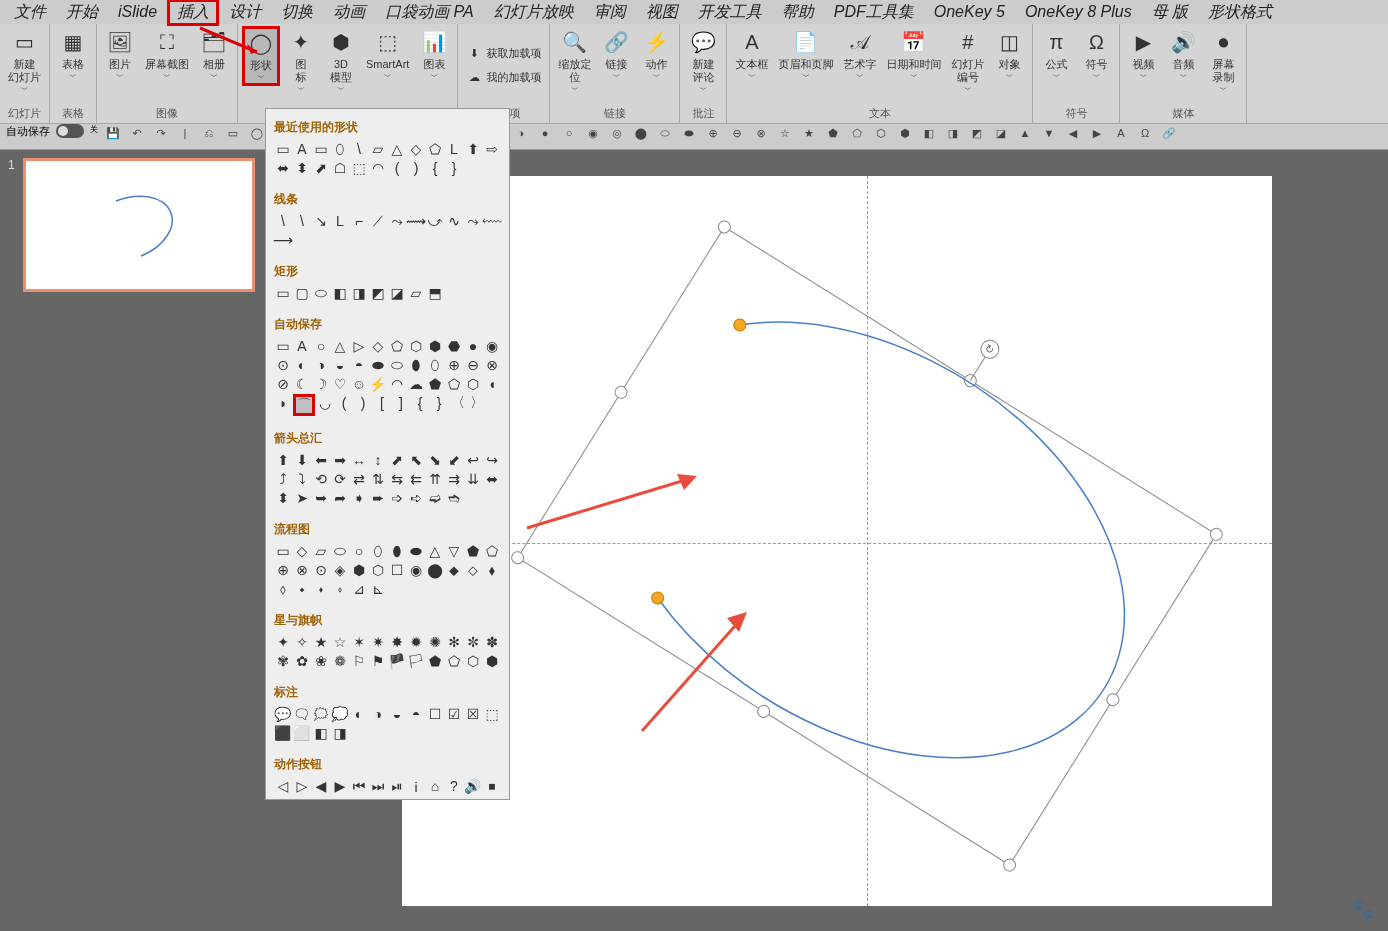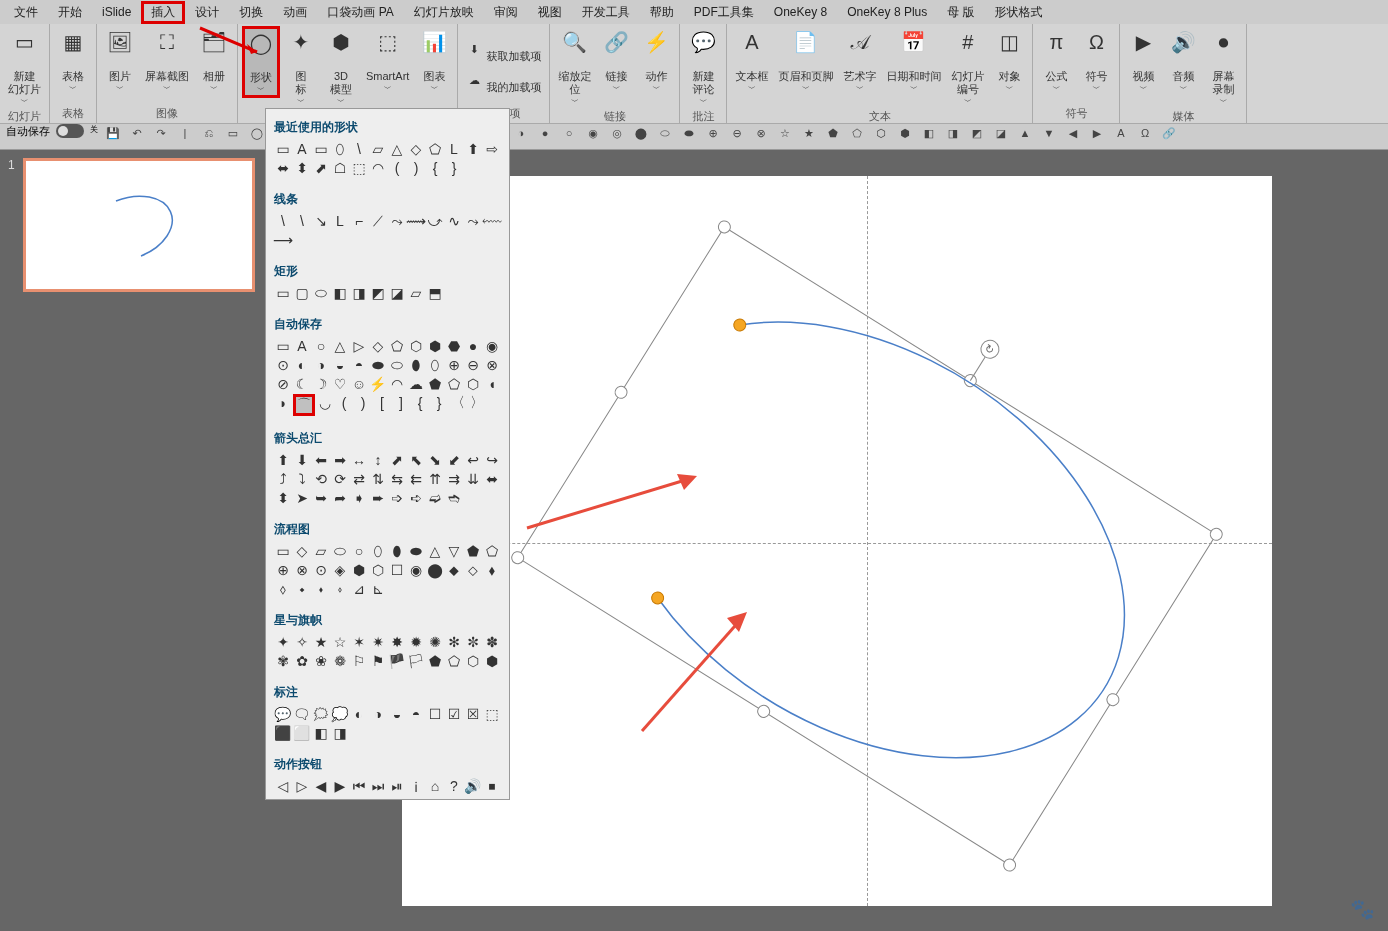--- a/index.html
+++ b/index.html
@@ -1,45 +1,45 @@
 <!DOCTYPE html>
 <html><head>
 <meta charset="utf-8">
 <style>
 * { margin: 0; padding: 0; box-sizing: border-box; font-family: "Microsoft YaHei", sans-serif; }
 body { background: #666; width: 1388px; height: 931px; overflow: hidden; position: relative; }
 
-.menubar { background: #ccc; height: 24px; display: flex; align-items: center; padding: 0 4px; font-size: 12px; }
+.menubar { background: #ccc; height: 24px; display: flex; align-items: center; padding: 0 4px; font-size: 16px; font-style: italic; }
 .menubar .menu-item { padding: 3px 10px; cursor: pointer; color: #222; }
 .menubar .menu-item.highlighted { border: 3px solid #d00; padding: 0 7px; text-align: center; }
 
 .ribbon { background: #d4d4d4; height: 100px; display: flex; border-bottom: 1px solid #aaa; }
 .ribbon-group { border-right: 1px solid #aaa; display: flex; flex-direction: column; align-items: center; justify-content: space-between; padding: 2px 4px 0 4px; }
 .ribbon-group .items { display: flex; align-items: flex-start; gap: 2px; flex: 1; }
 .ribbon-btn { display: flex; flex-direction: column; align-items: center; justify-content: flex-start; padding: 2px 4px; font-size: 11px; color: #333; cursor: pointer; min-width: 38px; }
 .ribbon-btn.highlighted { border: 3px solid #d00; background: #b8b8b8; padding: 0 2px; }
 .ribbon-btn .ico { width: 28px; height: 28px; display: flex; align-items: center; justify-content: center; margin-bottom: 2px; }
-.ribbon-btn .lbl { text-align: center; line-height: 1.2; white-space: pre; margin-top: 12px; }
+.ribbon-btn .lbl { text-align: center; line-height: 1.2; white-space: pre; }
 .ribbon-group .group-label { font-size: 11px; color: #555; padding-bottom: 2px; }
 .ribbon-btn .drop { font-size: 8px; color: #333; }
 
 .qat { background: #ccc; height: 26px; display: flex; align-items: flex-start; padding: 0 6px; font-size: 11px; gap: 6px; border-bottom: 1px solid #999; }
 .qat .qat-item { width: 18px; height: 18px; display: flex; align-items: center; justify-content: center; cursor: pointer; color: #444; }
 .toggle { width: 28px; height: 14px; border-radius: 7px; background: #555; position: relative; }
 .toggle::after { content: ""; width: 10px; height: 10px; border-radius: 50%; background: #ddd; position: absolute; top: 2px; left: 2px; }
 
 .workspace { display: flex; height: calc(931px - 24px - 100px - 26px); }
 .slide-panel { width: 265px; background: #666; padding: 8px; }
 .slide-num { color: #ddd; font-size: 12px; float: left; margin-right: 4px; }
 .slide-thumb { background: #fff; width: 232px; height: 134px; border: 3px solid #e89070; position: relative; margin-left: 15px; }
 
 .shapes-panel { position: absolute; left: 265px; top: 108px; width: 245px; background: #eee; border: 1px solid #999; z-index: 100; font-size: 12px; }
 .shapes-panel-inner { max-height: 780px; overflow-y: auto; }
 .shapes-section { padding: 4px 8px; }
-.shapes-section .sec-title { font-weight: bold; color: #0c4a6e; margin: 6px 0 4px 0; font-size: 12px; }
+.shapes-section .sec-title { font-weight: bold; color: #a16207; margin: 6px 0 4px 0; font-size: 12px; }
 .shapes-row { display: flex; flex-wrap: wrap; gap: 1px; }
 .shape-icon { width: 18px; height: 18px; display: flex; align-items: center; justify-content: center; cursor: pointer; color: #333; font-size: 14px; }
 .shape-icon.highlighted { border: 3px solid #d00; width: 22px; height: 22px; background: #c0c0c0; }
 
 .canvas-area { flex: 1; background: #666; display: flex; align-items: center; justify-content: center; position: relative; }
 .slide-canvas { background: #fff; width: 870px; height: 730px; position: relative; margin-left: 20px; }
 .guide-h { position: absolute; left: 0; right: 0; border-top: 1px dashed #999; }
 .guide-v { position: absolute; top: 0; bottom: 0; border-left: 1px dashed #999; }
 
 .watermark { position: absolute; right: 12px; bottom: 10px; color: rgba(255,255,255,0.45); font-size: 28px; font-weight: 300; letter-spacing: 1px; display: flex; align-items: center; gap: 6px; }
@@ -58,21 +58,21 @@
     <span class="menu-item">设计</span>
     <span class="menu-item">切换</span>
     <span class="menu-item">动画</span>
     <span class="menu-item">口袋动画 PA</span>
     <span class="menu-item">幻灯片放映</span>
     <span class="menu-item">审阅</span>
     <span class="menu-item">视图</span>
     <span class="menu-item">开发工具</span>
     <span class="menu-item">帮助</span>
     <span class="menu-item">PDF工具集</span>
-    <span class="menu-item">OneKey 8</span>
+    <span class="menu-item">OneKey 5</span>
     <span class="menu-item">OneKey 8 Plus</span>
     <span class="menu-item">母    版</span>
     <span class="menu-item">形状格式</span>
   </div>
 
 <div class="ribbon">
 <div class="ribbon-group">
       <div class="items">
         <div class="ribbon-btn">
           <span class="ico" style="font-size:20px">▭</span>

